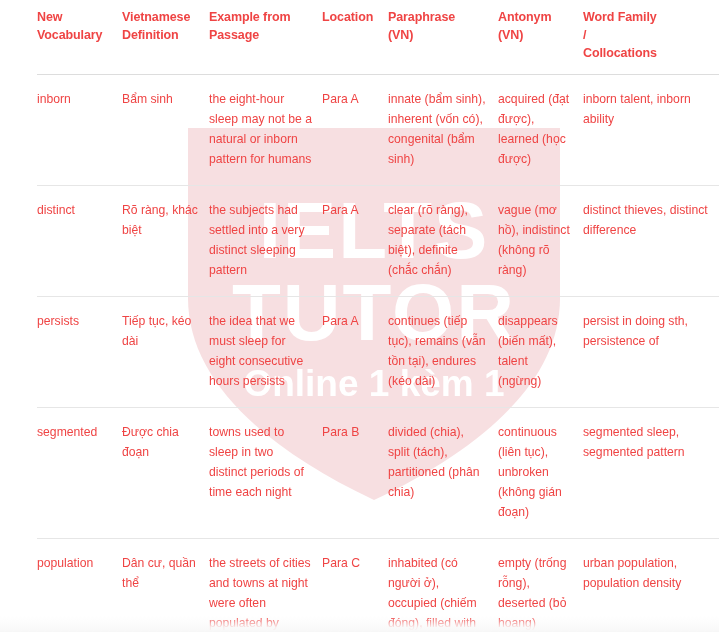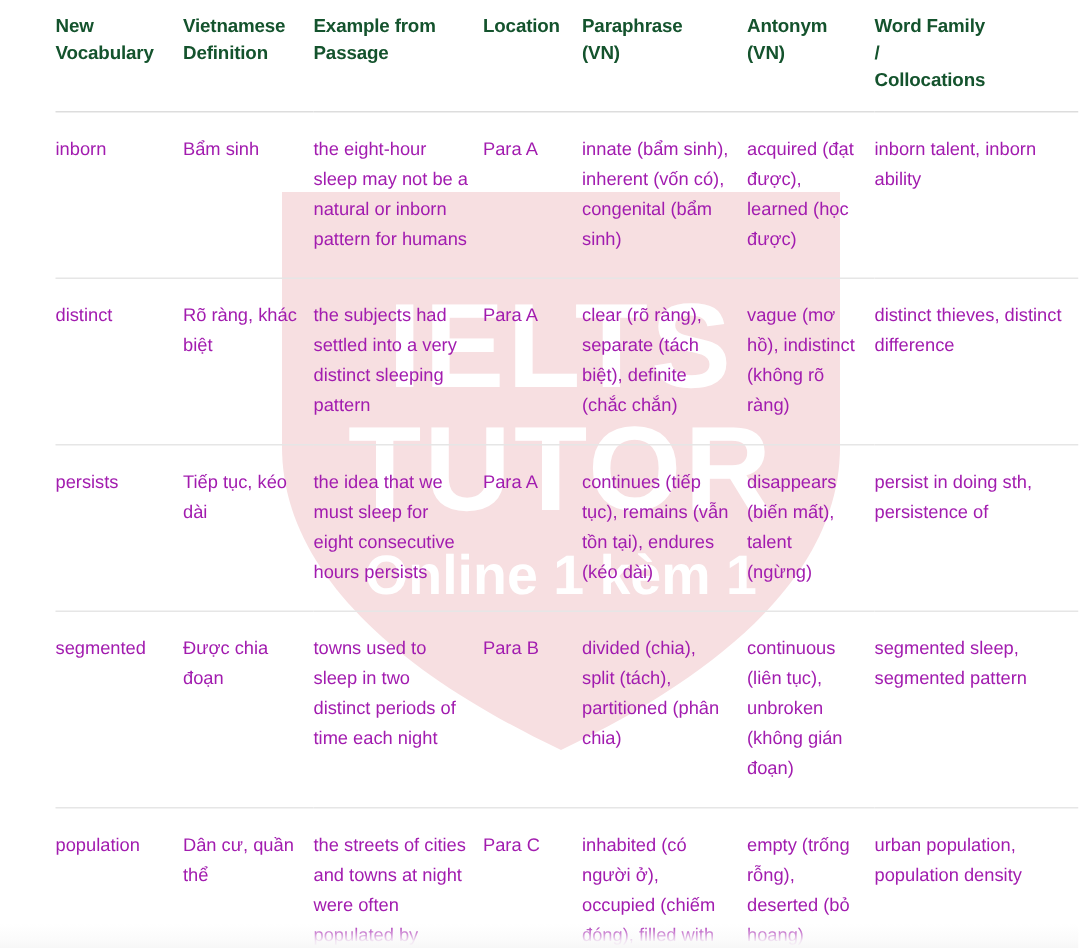--- a/index.html
+++ b/index.html
@@ -47,30 +47,30 @@
   table.vocab-table th,
   table.vocab-table td {
     vertical-align: top;
     text-align: left;
     background: transparent;
   }
   table.vocab-table thead th {
     font-size: 12.5px;
     font-weight: 700;
     line-height: 1.42;
-    color: #14532d;
+    color: #ef4444;
     padding: 9px 10px 12px 0;
     border-bottom: 1px solid #dddddd;
     letter-spacing: -0.1px;
   }
   table.vocab-table tbody td {
     font-size: 12.2px;
     font-weight: 400;
     line-height: 1.62;
-    color: #a21caf;
+    color: #ef4444;
     padding: 15px 10px 16px 0;
     border-bottom: 1px solid #e6e6e6;
   }
   table.vocab-table tbody tr:last-child td {
     border-bottom: none;
   }
 
   
   .col-pad { width: 37px; padding: 0 !important; border-bottom-color: transparent !important; }
 

